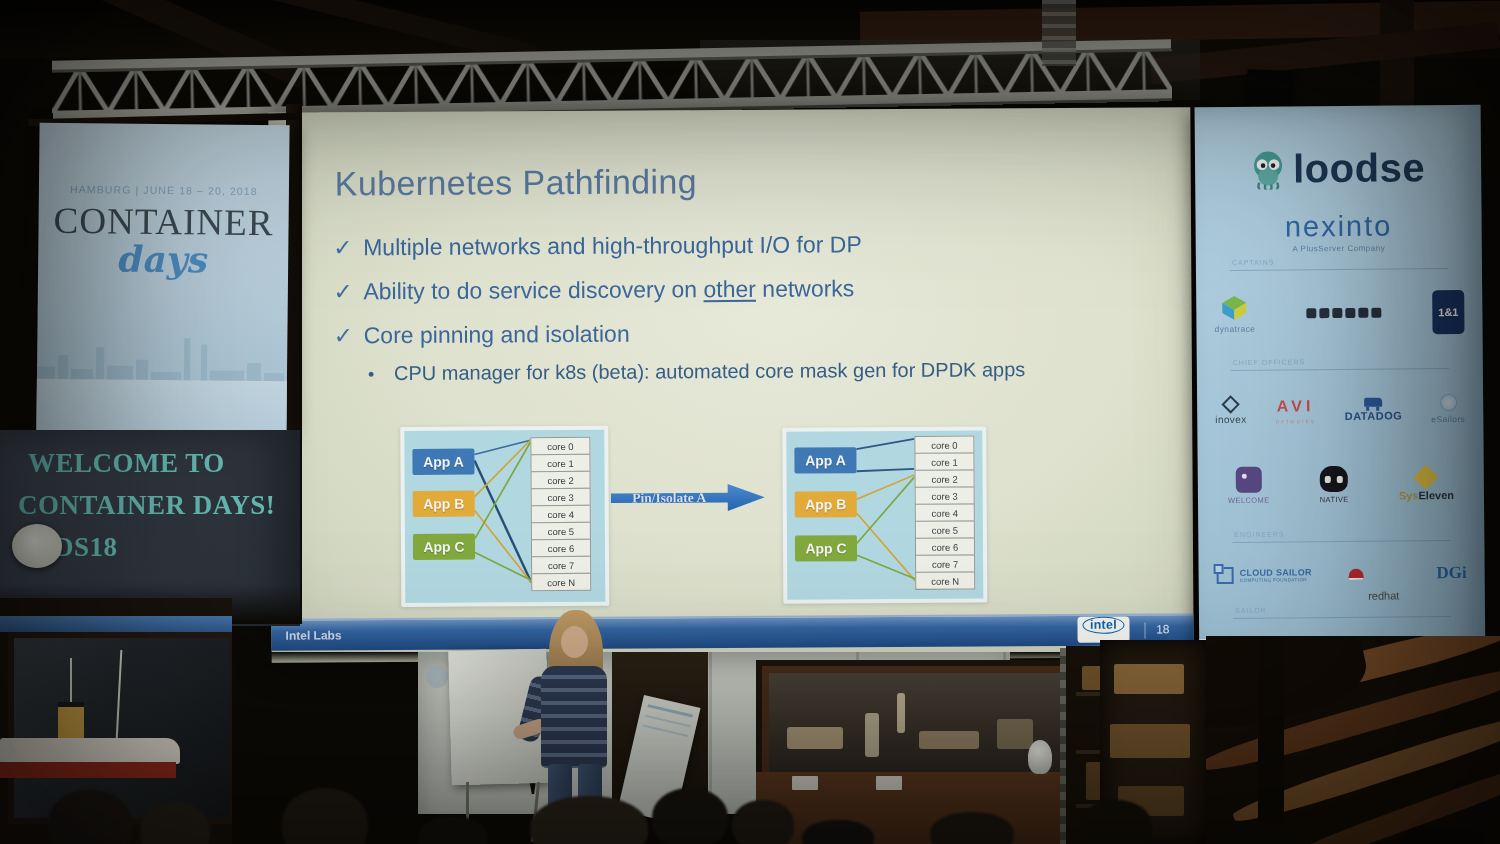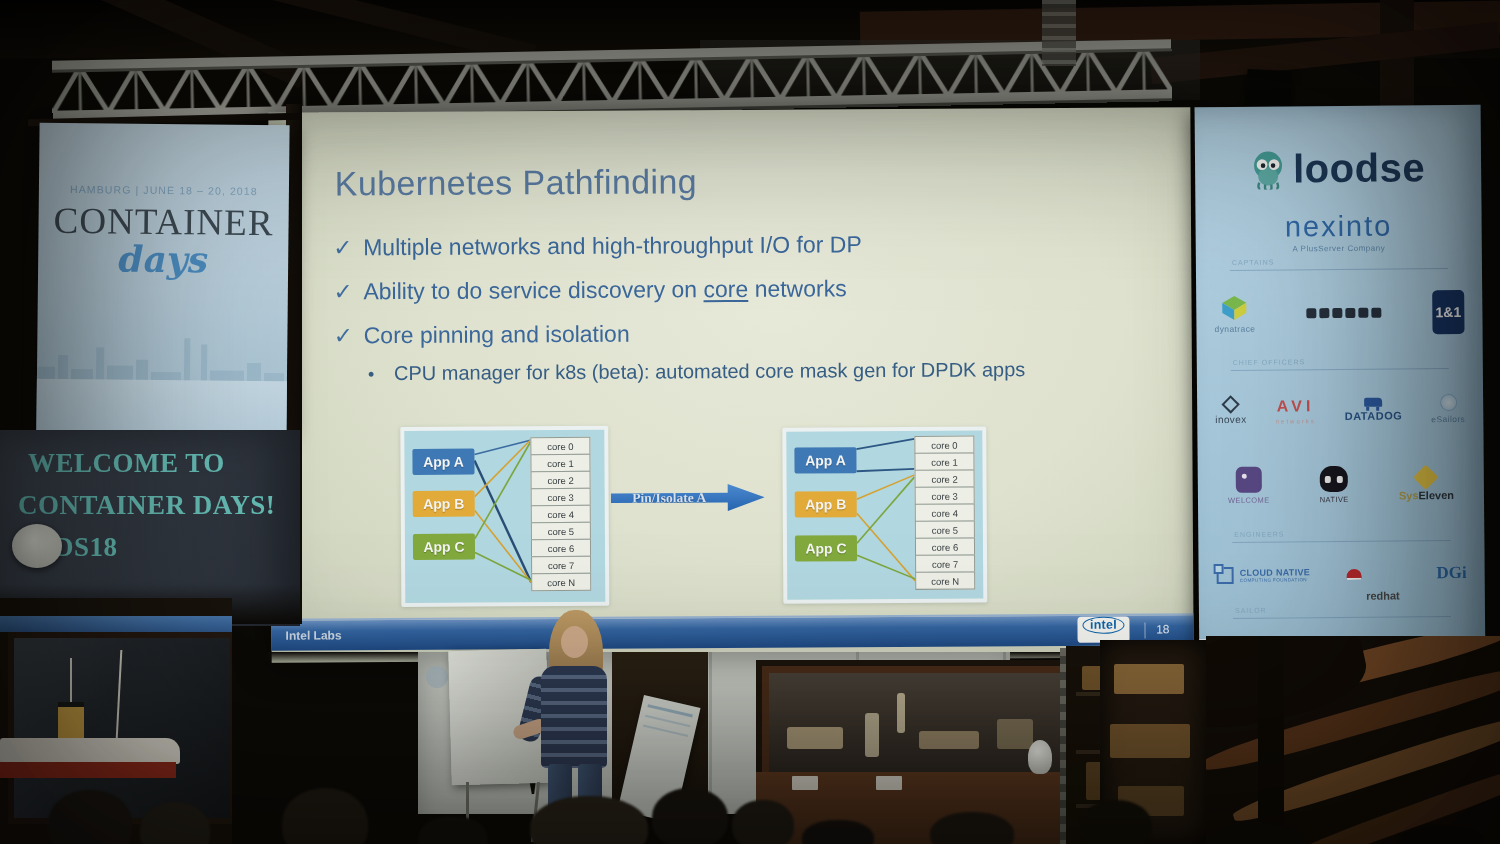--- a/index.html
+++ b/index.html
@@ -88,40 +88,40 @@
   .tierline{left:34px;width:218px;height:1px;background:rgba(110,150,185,.55);}
   .sprow{left:18px;width:250px;display:flex;align-items:center;justify-content:space-between;}
   .spitem{display:flex;flex-direction:column;align-items:center;gap:3px;}
   .splabel{font-size:8.5px;color:#5d85a8;letter-spacing:.4px;}
   .whitebar{left:0;right:0;top:532px;height:30px;background:linear-gradient(180deg,#eef3f6,#d6e2ea);}
 
   
   .sq6{display:flex;gap:3px;}
   .sq6 i{width:10px;height:10px;background:#263140;border-radius:2px;}
   .oneone{width:32px;height:44px;border-radius:5px;background:#16356b;color:#fff;font-weight:bold;
-    font-size:14px;display:flex;align-items:center;justify-content:center;}
+    font-size:11px;display:flex;align-items:center;justify-content:center;}
   .diamond{width:9px;height:9px;border:2px solid #2e3e4e;transform:rotate(45deg);}
   .avitxt{font-size:16px;letter-spacing:4px;color:#d05050;font-weight:bold;}
   .avisub{font-size:6px;letter-spacing:2px;color:#c89a9a;}
   .cowbody{width:18px;height:9px;background:#2a5ba8;border-radius:2px 4px 1px 1px;position:relative;}
   .cowbody:after{content:"";position:absolute;left:2px;bottom:-4px;width:3px;height:4px;background:#2a5ba8;box-shadow:10px 0 #2a5ba8;}
   .ranchertxt{font-size:11px;font-weight:bold;color:#27568f;letter-spacing:.5px;}
   .esail{width:15px;height:15px;border-radius:50%;background:radial-gradient(#dcedf8,#a8cce6);border:1px solid #8ab4d4;}
   .ddog{width:26px;height:26px;border-radius:6px;background:#5a4a8c;position:relative;}
   .ddog:after{content:"";position:absolute;left:6px;top:7px;width:5px;height:5px;border-radius:50%;background:#efeaf8;}
   .insta{width:28px;height:26px;border-radius:12px 12px 10px 10px;background:#15151d;position:relative;}
   .insta:after{content:"";position:absolute;left:5px;top:10px;width:6px;height:7px;border-radius:2px;background:#f2f2f2;box-shadow:12px 0 #f2f2f2;}
   .s11{width:18px;height:18px;background:#ecc93f;transform:rotate(45deg);border-radius:3px;}
   .s11label b{color:#2c3844;} .s11label{font-size:11px;color:#b8a34a;font-weight:bold;}
   .cncficon{width:13px;height:13px;border:2px solid #3a6fb5;position:relative;}
   .cncficon:after{content:"";position:absolute;left:-5px;top:-5px;width:6px;height:6px;border:2px solid #3a6fb5;background:#bbdcf0;}
   .cncftxt1{font-size:9px;font-weight:bold;color:#3a6fb5;letter-spacing:.3px;}
   .cncftxt2{font-size:4.6px;color:#3a6fb5;letter-spacing:.4px;}
   .rhicon{width:15px;height:9px;background:#c9282d;border-radius:8px 8px 2px 2px;border-bottom:2px solid #fff;}
-  .rhtxt{font-size:11px;font-weight:bold;color:#4a4a4a;margin-top:44px;}
+  .rhtxt{font-size:11px;font-weight:normal;color:#4a4a4a;margin-top:44px;}
   .dgitxt{font-size:17px;font-weight:bold;color:#2a6db5;font-family:"Liberation Serif",serif;}
 
   
   .stagewall{left:418px;top:652px;width:592px;height:162px;
     background:repeating-linear-gradient(90deg,#cbcfc8 0 144px,#aeb2aa 144px 147px);
     box-shadow:inset 0 10px 24px rgba(0,0,0,.25);}
   .doorway{left:612px;top:652px;width:96px;height:162px;background:linear-gradient(180deg,#2a2013,#1b140c);}
   .leansign{left:630px;top:700px;width:58px;height:118px;background:#d7dbd4;transform:rotate(13deg);
     box-shadow:2px 2px 8px rgba(0,0,0,.4);}
   .leansign i{display:block;margin:8px 6px 0 6px;height:3px;background:#7aa0b8;opacity:.7;}
@@ -207,21 +207,21 @@
 
   <div class="abs" id="screen">
     <div class="abs slide-title">Kubernetes Pathfinding</div>
 
     <div class="abs bullet" style="top:122px">
       <span class="mk">✓</span>
       <span>Multiple networks and high-throughput I/O for DP</span>
     </div>
     <div class="abs bullet" style="top:166px">
       <span class="mk">✓</span>
-      <span><span>Ability to do service discovery on </span><span class="ul">core</span><span> networks</span></span>
+      <span><span>Ability to do service discovery on </span><span class="ul">other</span><span> networks</span></span>
     </div>
     <div class="abs bullet" style="top:210px">
       <span class="mk">✓</span>
       <span>Core pinning and isolation</span>
     </div>
     <div class="abs subbullet" style="top:250px">
       <span class="mk">•</span>
       <span>CPU manager for k8s (beta): automated core mask gen for DPDK apps</span>
     </div>
 
@@ -401,21 +401,21 @@
       </div>
     </div>
 
     <span class="abs tierlabel" style="top:424px">ENGINEERS</span>
     <div class="abs tierline" style="top:435px"></div>
 
     <div class="abs sprow" style="top:446px;height:44px">
       <div class="spitem" style="flex-direction:row;gap:6px">
         <div class="cncficon"></div>
         <div style="display:flex;flex-direction:column">
-          <span class="cncftxt1">CLOUD NATIVE</span>
+          <span class="cncftxt1">CLOUD SAILOR</span>
           <span class="cncftxt2">COMPUTING FOUNDATION</span>
         </div>
       </div>
       <div class="spitem" style="flex-direction:row;gap:4px">
         <div class="rhicon"></div>
         <span class="rhtxt">redhat</span>
       </div>
       <div class="spitem">
         <span class="dgitxt">DGi</span>
       </div>

